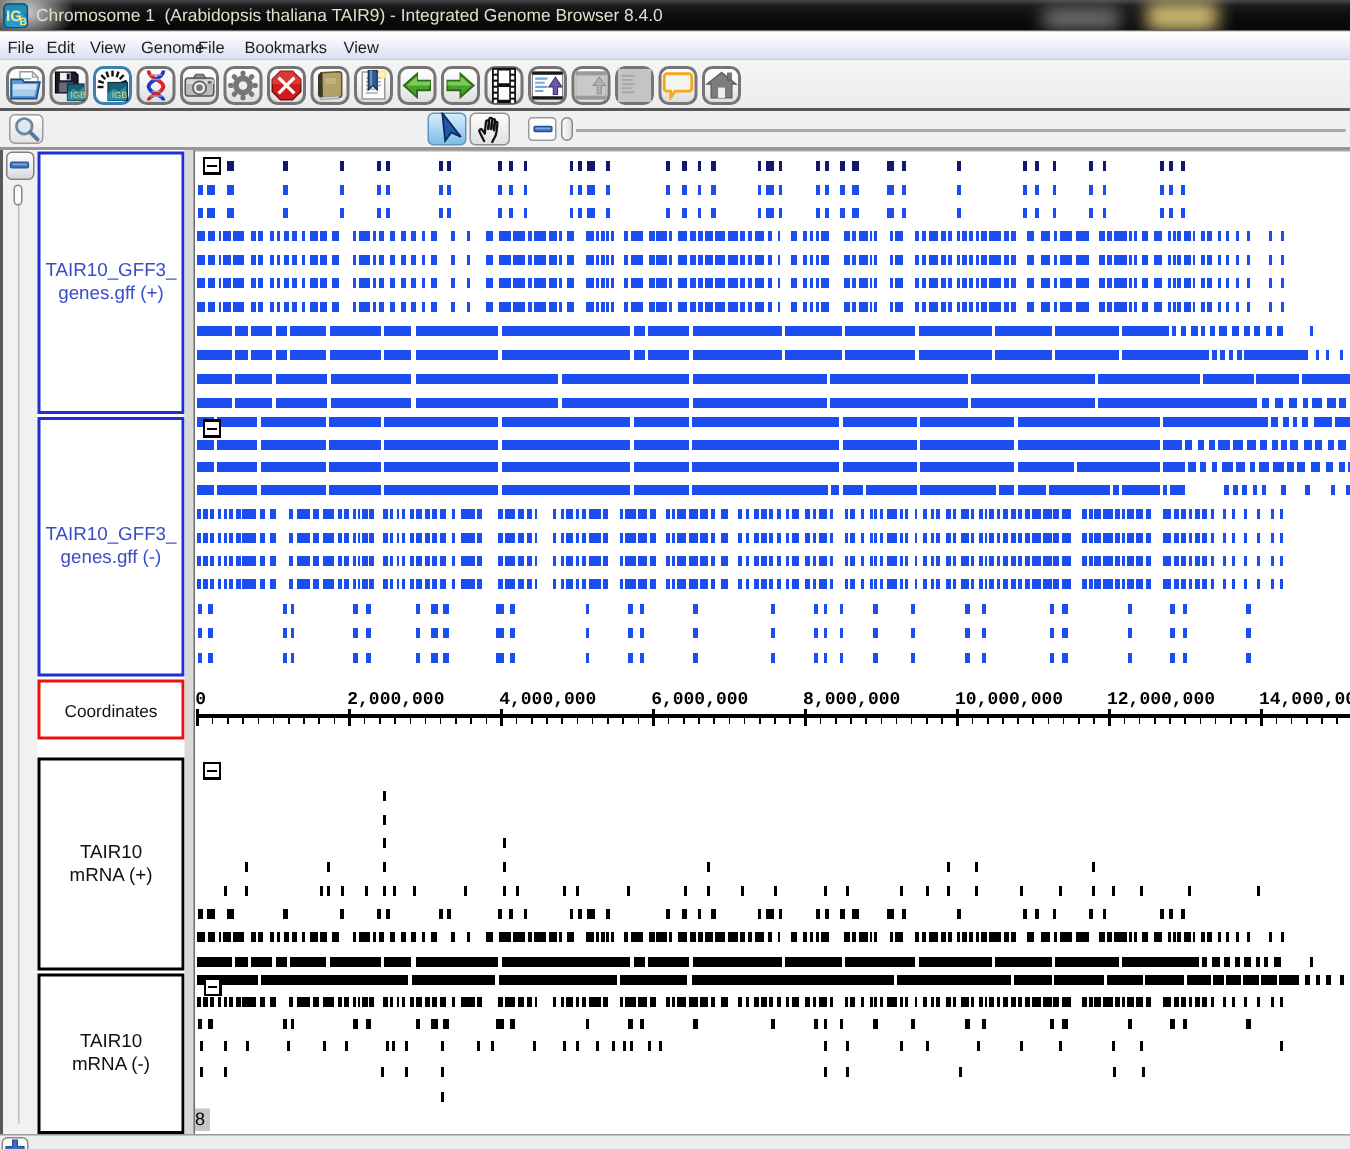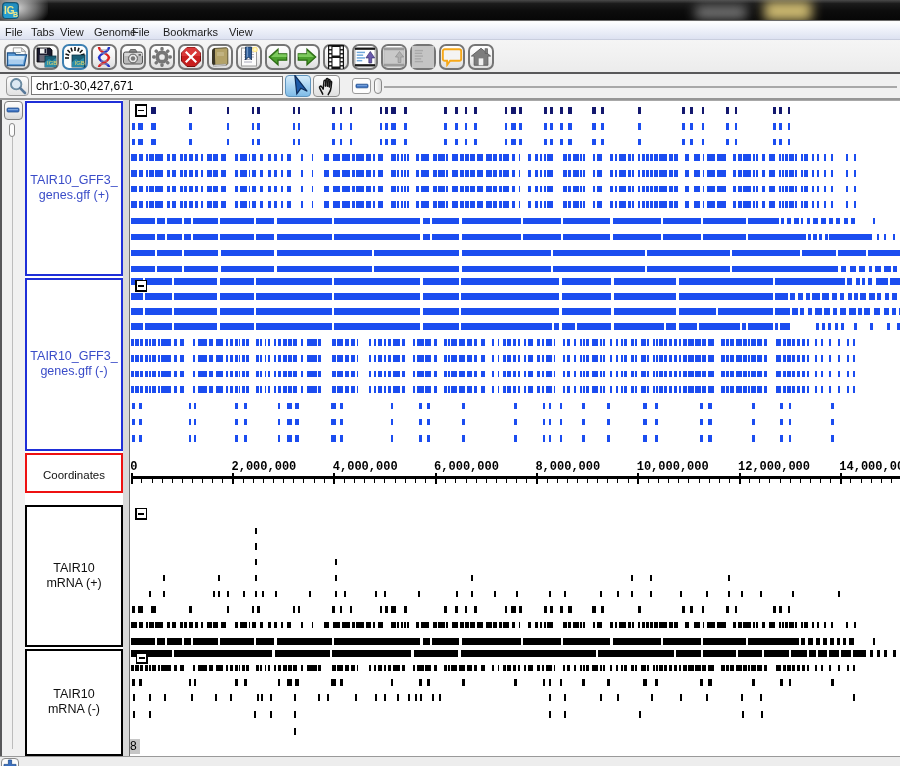--- a/index.html
+++ b/index.html
@@ -39,26 +39,27 @@
   <div class="corner"></div>
   <div class="blob1"></div>
     <div class="blob2"></div>
   <svg class="ticon" width="17" height="17" viewBox="0 0 17 17">
       <rect x="0.5" y="0.5" width="16" height="16" rx="3" fill="#15719c" stroke="#0d4a66" stroke-width="0.8"></rect>
       <rect x="1.5" y="1.5" width="14" height="7" rx="2.5" fill="#2391c4" opacity="0.9"></rect>
       <rect x="1.5" y="8" width="14" height="8" rx="2.5" fill="#29a8dd" opacity="0.8"></rect>
       <text x="2" y="12" font-size="10" font-weight="bold" fill="#f2e98a" font-family="Liberation Sans">IG</text>
       <text x="11" y="14.5" font-size="7" font-weight="bold" fill="#f2e98a" font-family="Liberation Sans">B</text>
     </svg>
+  <div class="ttext">Chromosome 1&nbsp; (Arabidopsis thaliana TAIR9) - Integrated Genome Browser 8.4.0</div>
 </div>
 <div id="tbsep"></div>
 <div id="tbsep2"></div>
 <div id="menubar">
   <span style="left:5px">File</span>
-    <span style="left:31px">Tabs</span>
+    <span style="left:31px">Edit</span>
     <span style="left:60px">View</span>
     <span style="left:94px">Genome</span>
     <span style="left:132px">File</span>
     <span style="left:163px">Bookmarks</span>
     <span style="left:229px">View</span>
 </div>
 <div id="toolbar">
     <div class="tbtn" style="left:4px">
       <svg width="24" height="22" viewBox="0 0 24 22">
         <path d="M8 1h9l4 4v8H8z" fill="#fcfcfc" stroke="#999" stroke-width="1"></path>
@@ -256,21 +257,20 @@
     </div>
   </div>
 <div id="searchrow">
   <div id="magbtn">
       <svg width="20" height="20" viewBox="0 0 20 20">
         <circle cx="8.2" cy="8.2" r="5.2" fill="#dce8f2" stroke="#5a7a9a" stroke-width="1.8"></circle>
         <circle cx="8.2" cy="8.2" r="5.2" fill="none" stroke="#8aa" stroke-width="0.5"></circle>
         <line x1="12.2" y1="12.2" x2="17" y2="17" stroke="#5a7a9a" stroke-width="2.6" stroke-linecap="round"></line>
       </svg>
     </div>
-  <div id="locbox">chr1:0-30,427,671</div>
   <div id="cursorbtn">
       <svg width="22" height="22" viewBox="0 0 22 22">
         <path d="M6 1l5.2 18 3-6.2 6.8 1.8z" fill="#1d5aa8" stroke="#0d2c5a" stroke-width="1.2" transform="rotate(10 11 11)"></path>
       </svg>
     </div>
   <div id="handbtn">
       <svg width="22" height="22" viewBox="0 0 22 22">
         <g fill="none" stroke="#111" stroke-width="1.5" stroke-linecap="round" stroke-linejoin="round" transform="rotate(6 11 11)">
           <path d="M7.6 19.5C6.4 17.5 4.6 15 3.8 13.4c-.6-1.1.9-2.2 1.8-1.2l1.9 2"></path>
           <path d="M7.5 14.4V6.6c0-1.4 2-1.4 2 0v4.6"></path>

